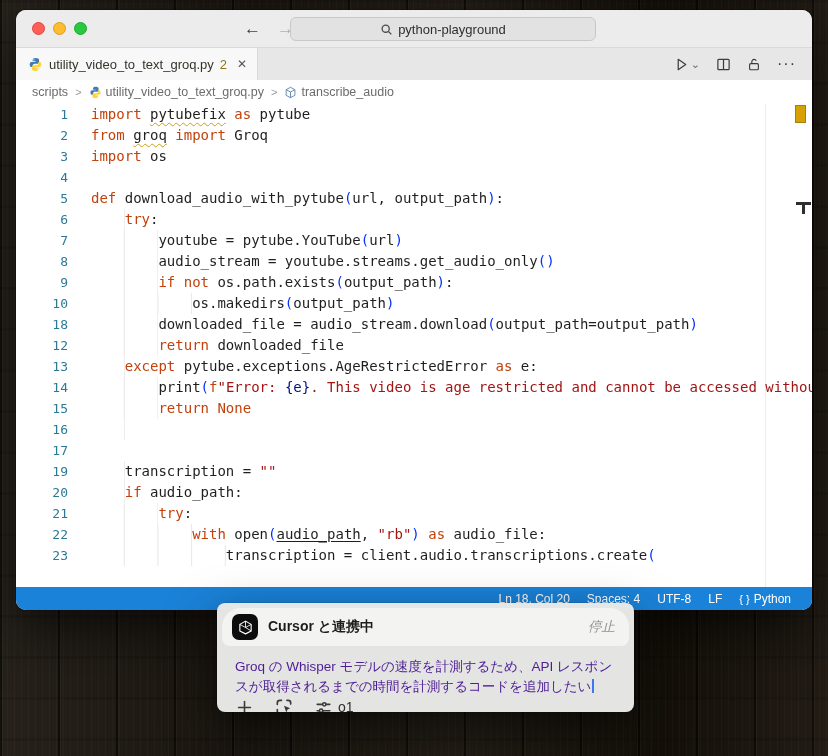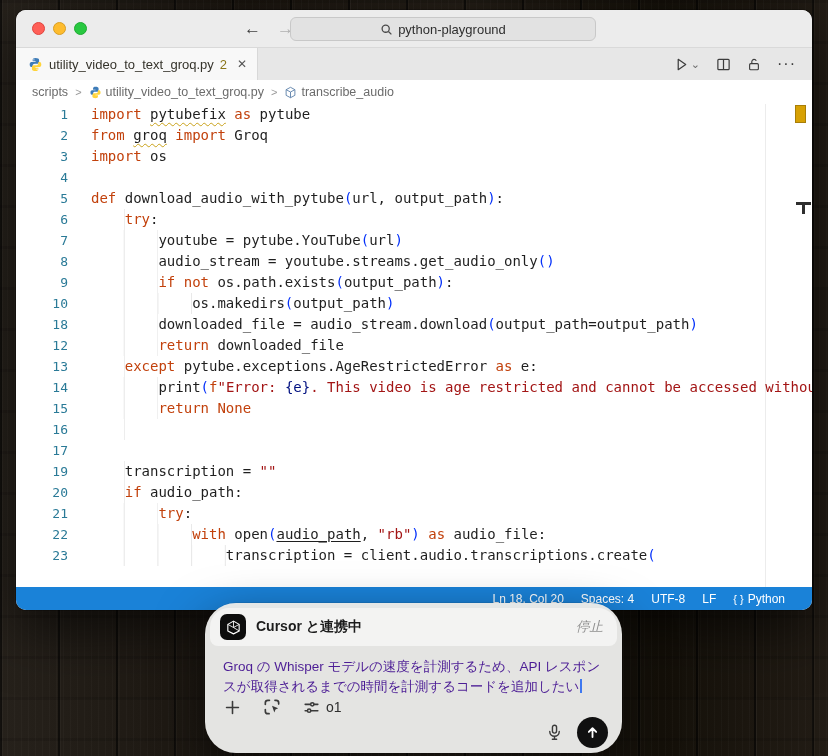--- a/index.html
+++ b/index.html
@@ -90,30 +90,30 @@
   .caret { display:inline-block; width:2px; height:16px; background:#000; vertical-align:-3px; }
   .overview-warning { position:absolute; right:6px; top:1px; width:11px; height:18px;
          background:#d7a104; border:1px solid #a87e08; z-index:2; }
   .pointer-artifact { position:absolute; right:0px; top:98px; width:16px; height:13px; z-index:2; }
   .pointer-artifact .bar { position:absolute; left:0; top:0; width:15px; height:3px; background:#2e2e2e; }
   .pointer-artifact .stem { position:absolute; left:6px; top:3px; width:3px; height:9px; background:#2e2e2e; }
 
   
   .statusbar {
     height:23px; background:#1a82d8; flex:none; display:flex; align-items:center;
-    justify-content:flex-end; gap:17px; padding-right:27px;
+    justify-content:flex-end; gap:17px; padding-right:21px;
     color:#fff; font-size:12px;
   }
   .status-item { display:flex; align-items:center; gap:4px; }
   .braces-glyph { font-size:11px; }
 
   
   .dialog {
-    position:absolute; left:205px; top:603px; width:417px; height:150px;
-    background:rgba(233,233,231,.98); border-radius:31px;
+    position:absolute; left:217px; top:603px; width:417px; height:109px;
+    background:rgba(233,233,231,.98); border-radius:8px;
     box-shadow:0 18px 50px rgba(0,0,0,.55), 0 0 0 .5px rgba(0,0,0,.15);
     display:flex; flex-direction:column; overflow:hidden;
   }
   .dialog-header {
     margin:5px 5px 0; height:38px; background:#f3f3f2; border-radius:19px 19px 8px 8px;
     display:flex; align-items:center; gap:10px; padding:0 14px 0 10px; flex:none;
   }
   .cursor-logo {
     width:26px; height:26px; border-radius:7px; background:#0d0d0d;
     display:flex; align-items:center; justify-content:center; flex:none;

